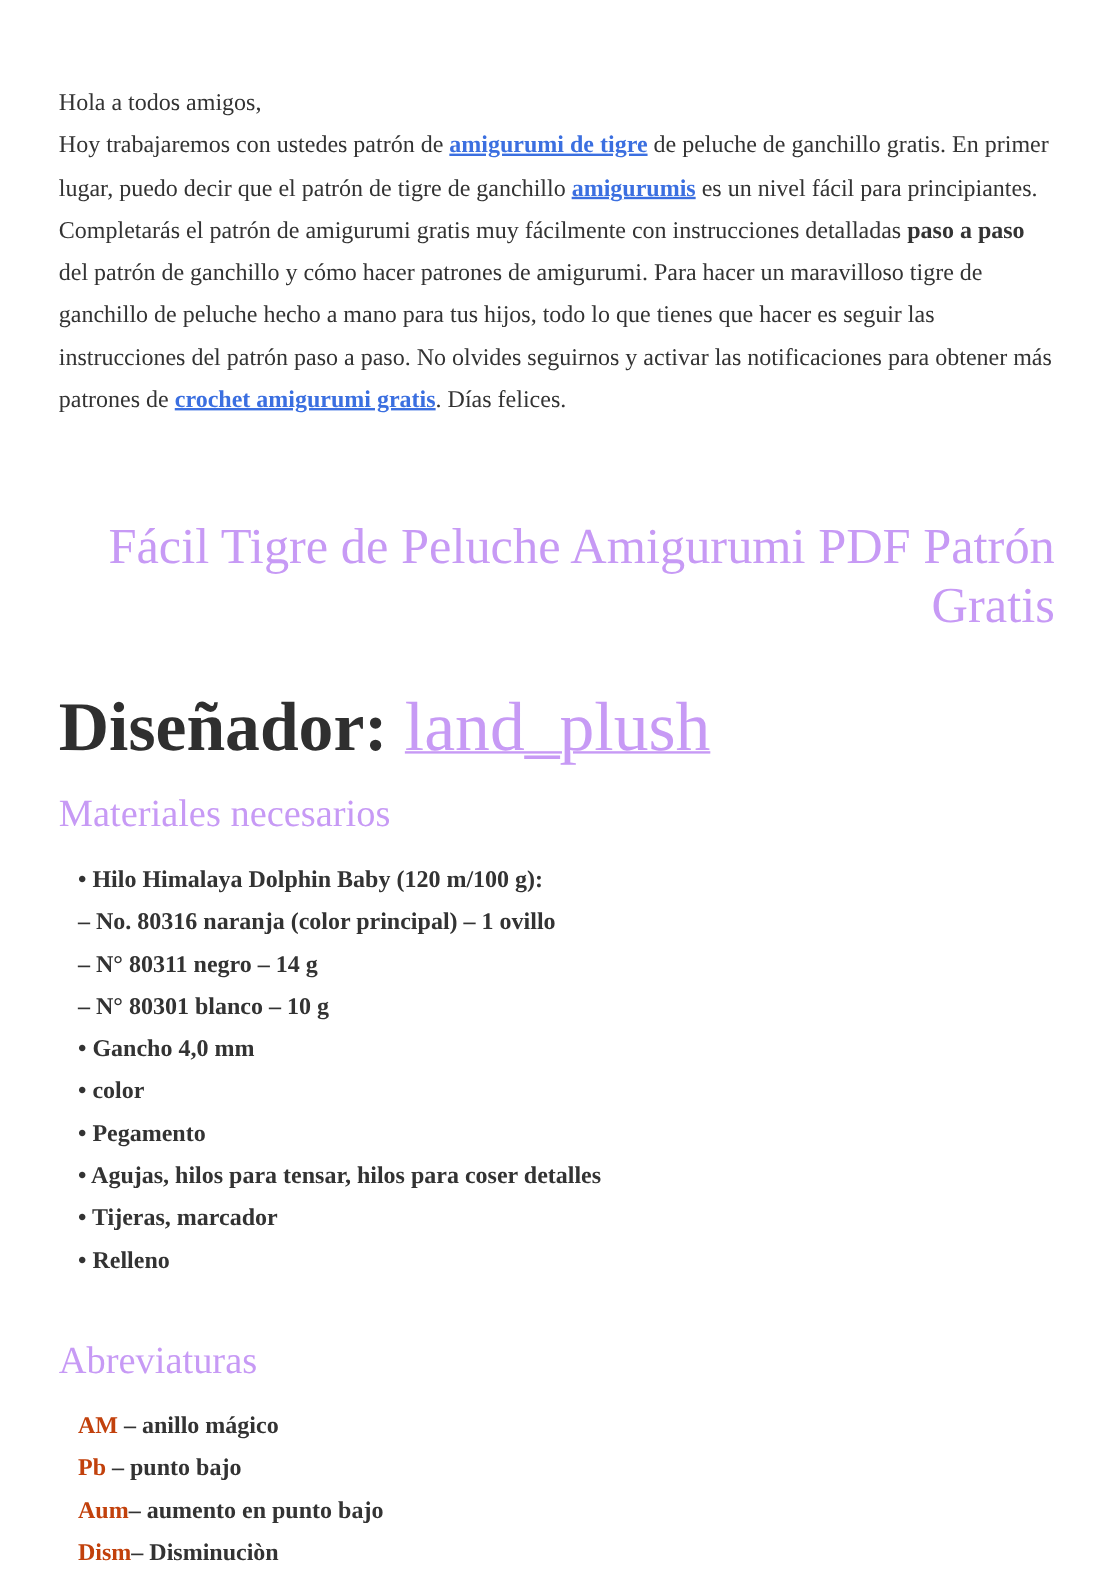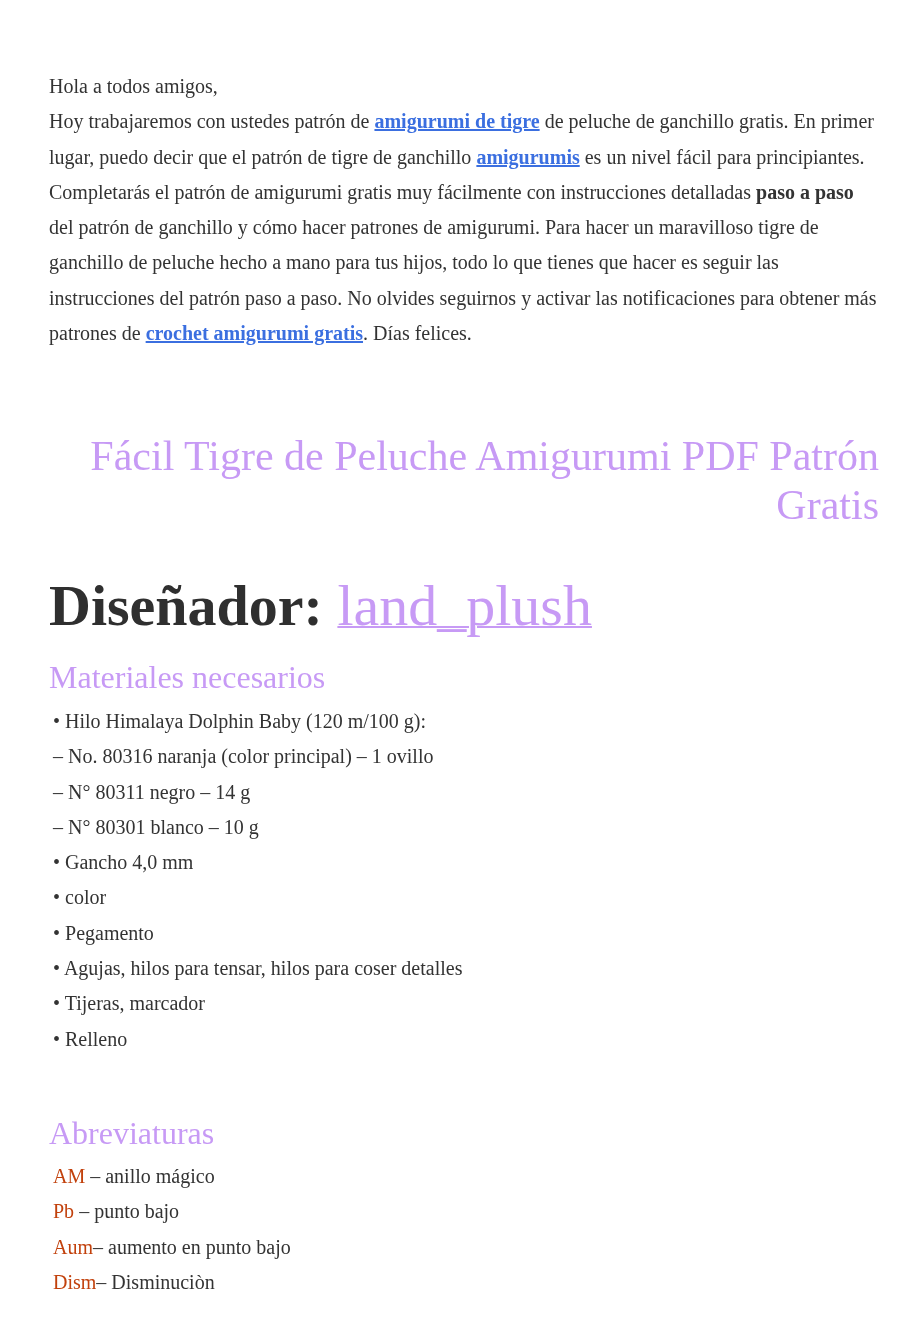--- a/index.html
+++ b/index.html
@@ -71,26 +71,27 @@
       color: #c79af5;
       position: absolute;
       left: 49px;
     }
     .materials-heading { top: 658px; line-height: 38px; }
     .abbr-heading { top: 1114px; line-height: 38px; }
 
     .list {
       position: absolute;
       left: 49px;
-      margin: 4px;
+      margin: 16px;
       padding: 0;
       list-style: none;
       font-size: 20px;
       line-height: 35.3px;
       color: #333333;
+      font-weight: bold;
     }
     .materials-list { top: 700px; }
     .abbr-list { top: 1155px; }
     .abbr-key { color: #c2410c; }
   </style>
 </head>
 <body>
 
 <div class="page">
 

